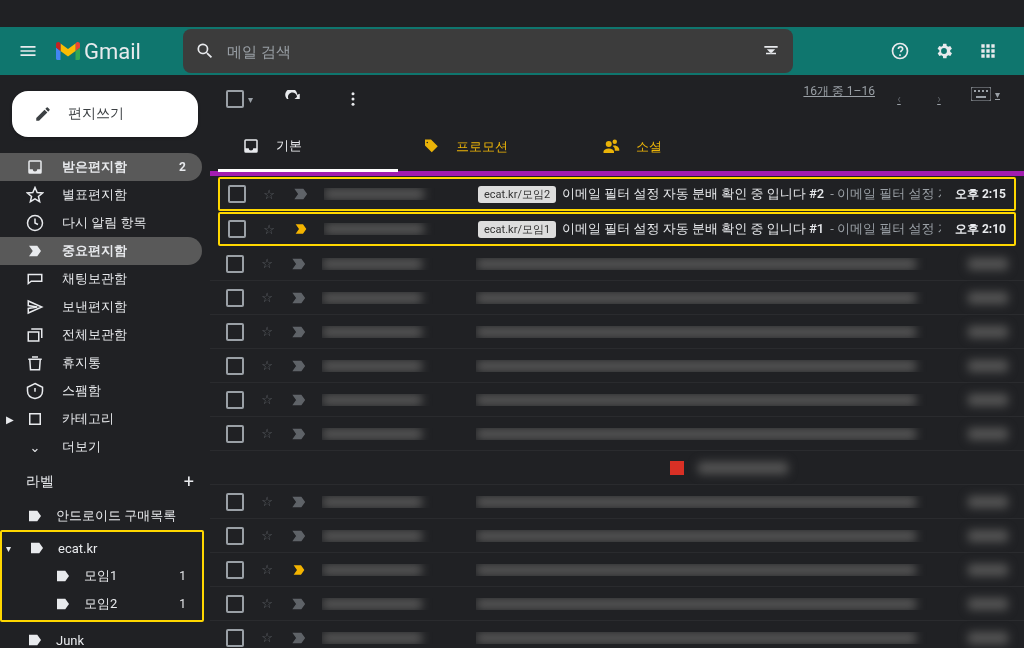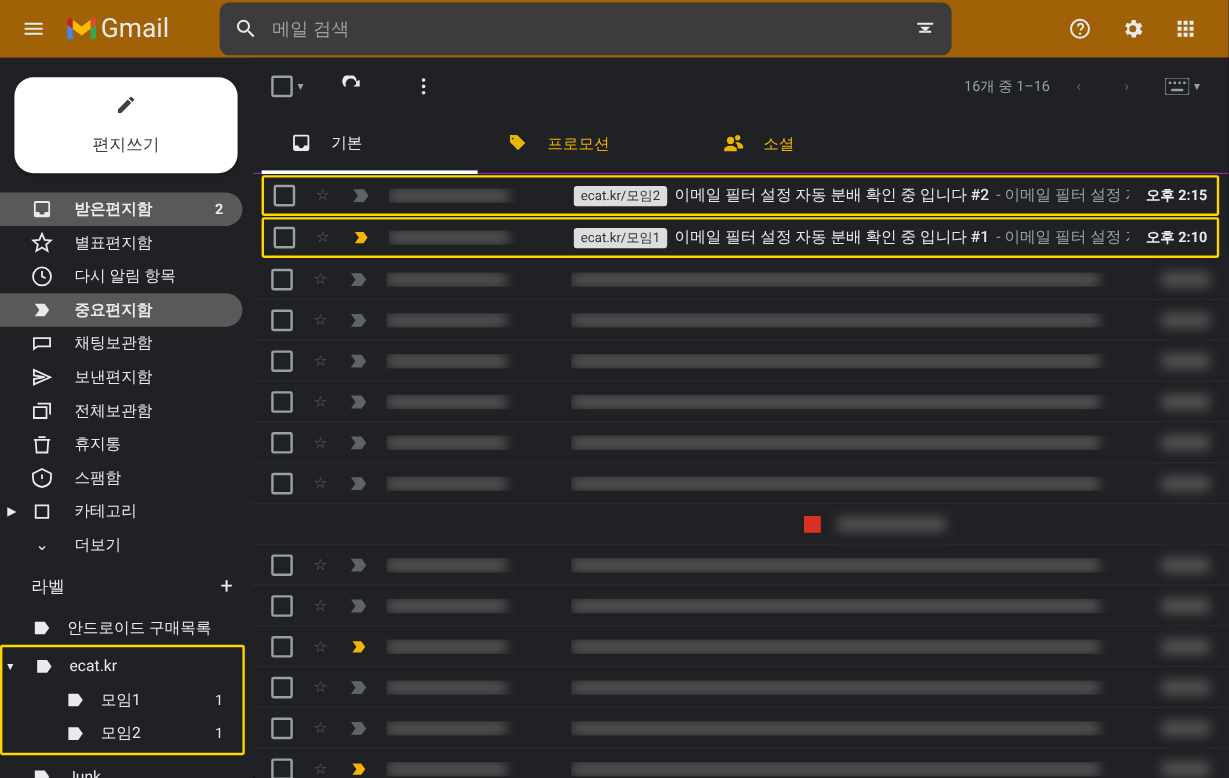--- a/index.html
+++ b/index.html
@@ -1,59 +1,59 @@
 <!DOCTYPE html>
 <html><head>
 <meta charset="utf-8">
 <style>
 * { margin: 0; padding: 0; box-sizing: border-box; }
 body { font-family: 'Google Sans', Roboto, Arial, sans-serif; background: #000; color: #e8eaed; overflow: hidden; }
 .app { width: 1024px; height: 648px; display: flex; flex-direction: column; background: #202124; }
 
 
-.header { height: 48px; display: flex; align-items: center; padding: 4px 8px; background: #a16207; gap: 8px; }
+.header { height: 48px; display: flex; align-items: center; padding: 4px 8px; background: #0f766e; gap: 8px; margin-top: 27px; }
 .menu-btn { width: 40px; height: 40px; display: flex; align-items: center; justify-content: center; cursor: pointer; border-radius: 50%; }
 .logo { display: flex; align-items: center; gap: 4px; margin-right: 24px; }
 .logo-text { color: #e8eaed; font-size: 22px; font-weight: 400; }
 .search-bar { flex: 1; max-width: 610px; height: 44px; background: #3c3c3c; border-radius: 8px; display: flex; align-items: center; padding: 0 12px; gap: 12px; margin-left: 10px; }
 .search-input { flex: 1; background: transparent; border: none; outline: none; color: #e8eaed; font-size: 15px; }
 .search-input::placeholder { color: #9aa0a6; }
 .header-right { display: flex; align-items: center; gap: 4px; margin-left: auto; padding-right: 8px; }
 .icon-btn { width: 40px; height: 40px; display: flex; align-items: center; justify-content: center; cursor: pointer; border-radius: 50%; }
 
 
 .main { flex: 1; display: flex; overflow: hidden; }
 
 
 .sidebar { width: 210px; padding: 8px 0; overflow-y: auto; background: #202124; }
-.compose-btn { margin: 8px 12px 16px 12px; background: #fff; color: #3c4043; border-radius: 16px; padding: 14px 22px; display: flex; align-items: center; gap: 16px; font-size: 14px; font-weight: 500; cursor: pointer; box-shadow: 0 1px 3px rgba(0,0,0,0.3); flex-direction: column; }
+.compose-btn { margin: 8px 12px 16px 12px; background: #fff; color: #3c4043; border-radius: 16px; padding: 14px 22px; display: flex; align-items: center; gap: 16px; font-size: 14px; font-weight: 500; cursor: pointer; box-shadow: 0 1px 3px rgba(0,0,0,0.3); }
 .nav-item { display: flex; align-items: center; padding: 5px 16px 5px 26px; border-radius: 0 16px 16px 0; cursor: pointer; font-size: 13px; gap: 18px; margin-right: 8px; position: relative; }
 .nav-item.active { background: #595959; font-weight: 700; }
 .nav-item .count { margin-left: auto; font-size: 12px; }
 .nav-icon { width: 18px; height: 18px; display: flex; align-items: center; justify-content: center; flex-shrink: 0; }
 .labels-header { display: flex; align-items: center; justify-content: space-between; padding: 10px 16px 10px 26px; font-size: 14px; color: #e8eaed; }
 .labels-box { border: 2px solid #ffd700; border-radius: 2px; margin: 0 6px 4px 0; padding: 2px 0; }
 .label-item { display: flex; align-items: center; padding: 5px 16px 5px 26px; font-size: 13px; gap: 12px; cursor: pointer; }
 .label-item .count { margin-left: auto; font-size: 12px; }
 .label-sub { padding-left: 52px; }
 .expand-arrow { position: absolute; left: 6px; font-size: 10px; }
 
 
 .content { flex: 1; display: flex; flex-direction: column; background: #202124; overflow: hidden; }
 .toolbar { height: 48px; display: flex; align-items: center; padding: 0 16px; gap: 8px; }
 .toolbar-left { display: flex; align-items: center; gap: 20px; }
-.toolbar-right { margin-left: auto; display: flex; align-items: center; gap: 8px; font-size: 12px; color: #9aa0a6; }
+.toolbar-right { margin-left: auto; display: flex; align-items: flex-start; gap: 8px; font-size: 12px; color: #9aa0a6; text-decoration: underline; }
 .checkbox { width: 18px; height: 18px; border: 2px solid #9aa0a6; border-radius: 2px; cursor: pointer; }
 .checkbox-wrap { display: flex; align-items: center; gap: 4px; }
 .dropdown-arrow { font-size: 10px; color: #9aa0a6; cursor: pointer; }
 .pager-arrow { width: 32px; height: 32px; display: flex; align-items: center; justify-content: center; cursor: pointer; border-radius: 50%; color: #5f6368; }
 .lang-btn { display: flex; align-items: center; gap: 4px; padding: 4px 8px; cursor: pointer; }
 
 
-.tabs { display: flex; border-bottom: 1px solid #a21caf; padding: 0 8px; }
+.tabs { display: flex; border-bottom: 5px solid #a21caf; padding: 0 8px; }
 .tab { display: flex; align-items: center; gap: 16px; padding: 14px 24px; cursor: pointer; font-size: 13px; color: #eab308; min-width: 180px; }
 .tab.active { color: #e8eaed; font-weight: 500; border-bottom: 3px solid #fff; margin-bottom: -1px; }
 
 
 .email-list { flex: 1; overflow-y: auto; }
 .email-row { display: flex; align-items: center; padding: 6px 16px; gap: 14px; font-size: 13px; cursor: pointer; border-bottom: 1px solid #2a2b2e; height: 34px; }
 .email-row.highlighted { border: 2px solid #ffd700; border-radius: 2px; margin: 1px 8px; padding: 4px 8px; }
 .email-sender { width: 140px; flex-shrink: 0; overflow: hidden; white-space: nowrap; }
 .email-body { flex: 1; overflow: hidden; white-space: nowrap; text-overflow: ellipsis; display: flex; align-items: center; gap: 6px; }
 .email-time { flex-shrink: 0; font-size: 12px; font-weight: 700; color: #e8eaed; }

